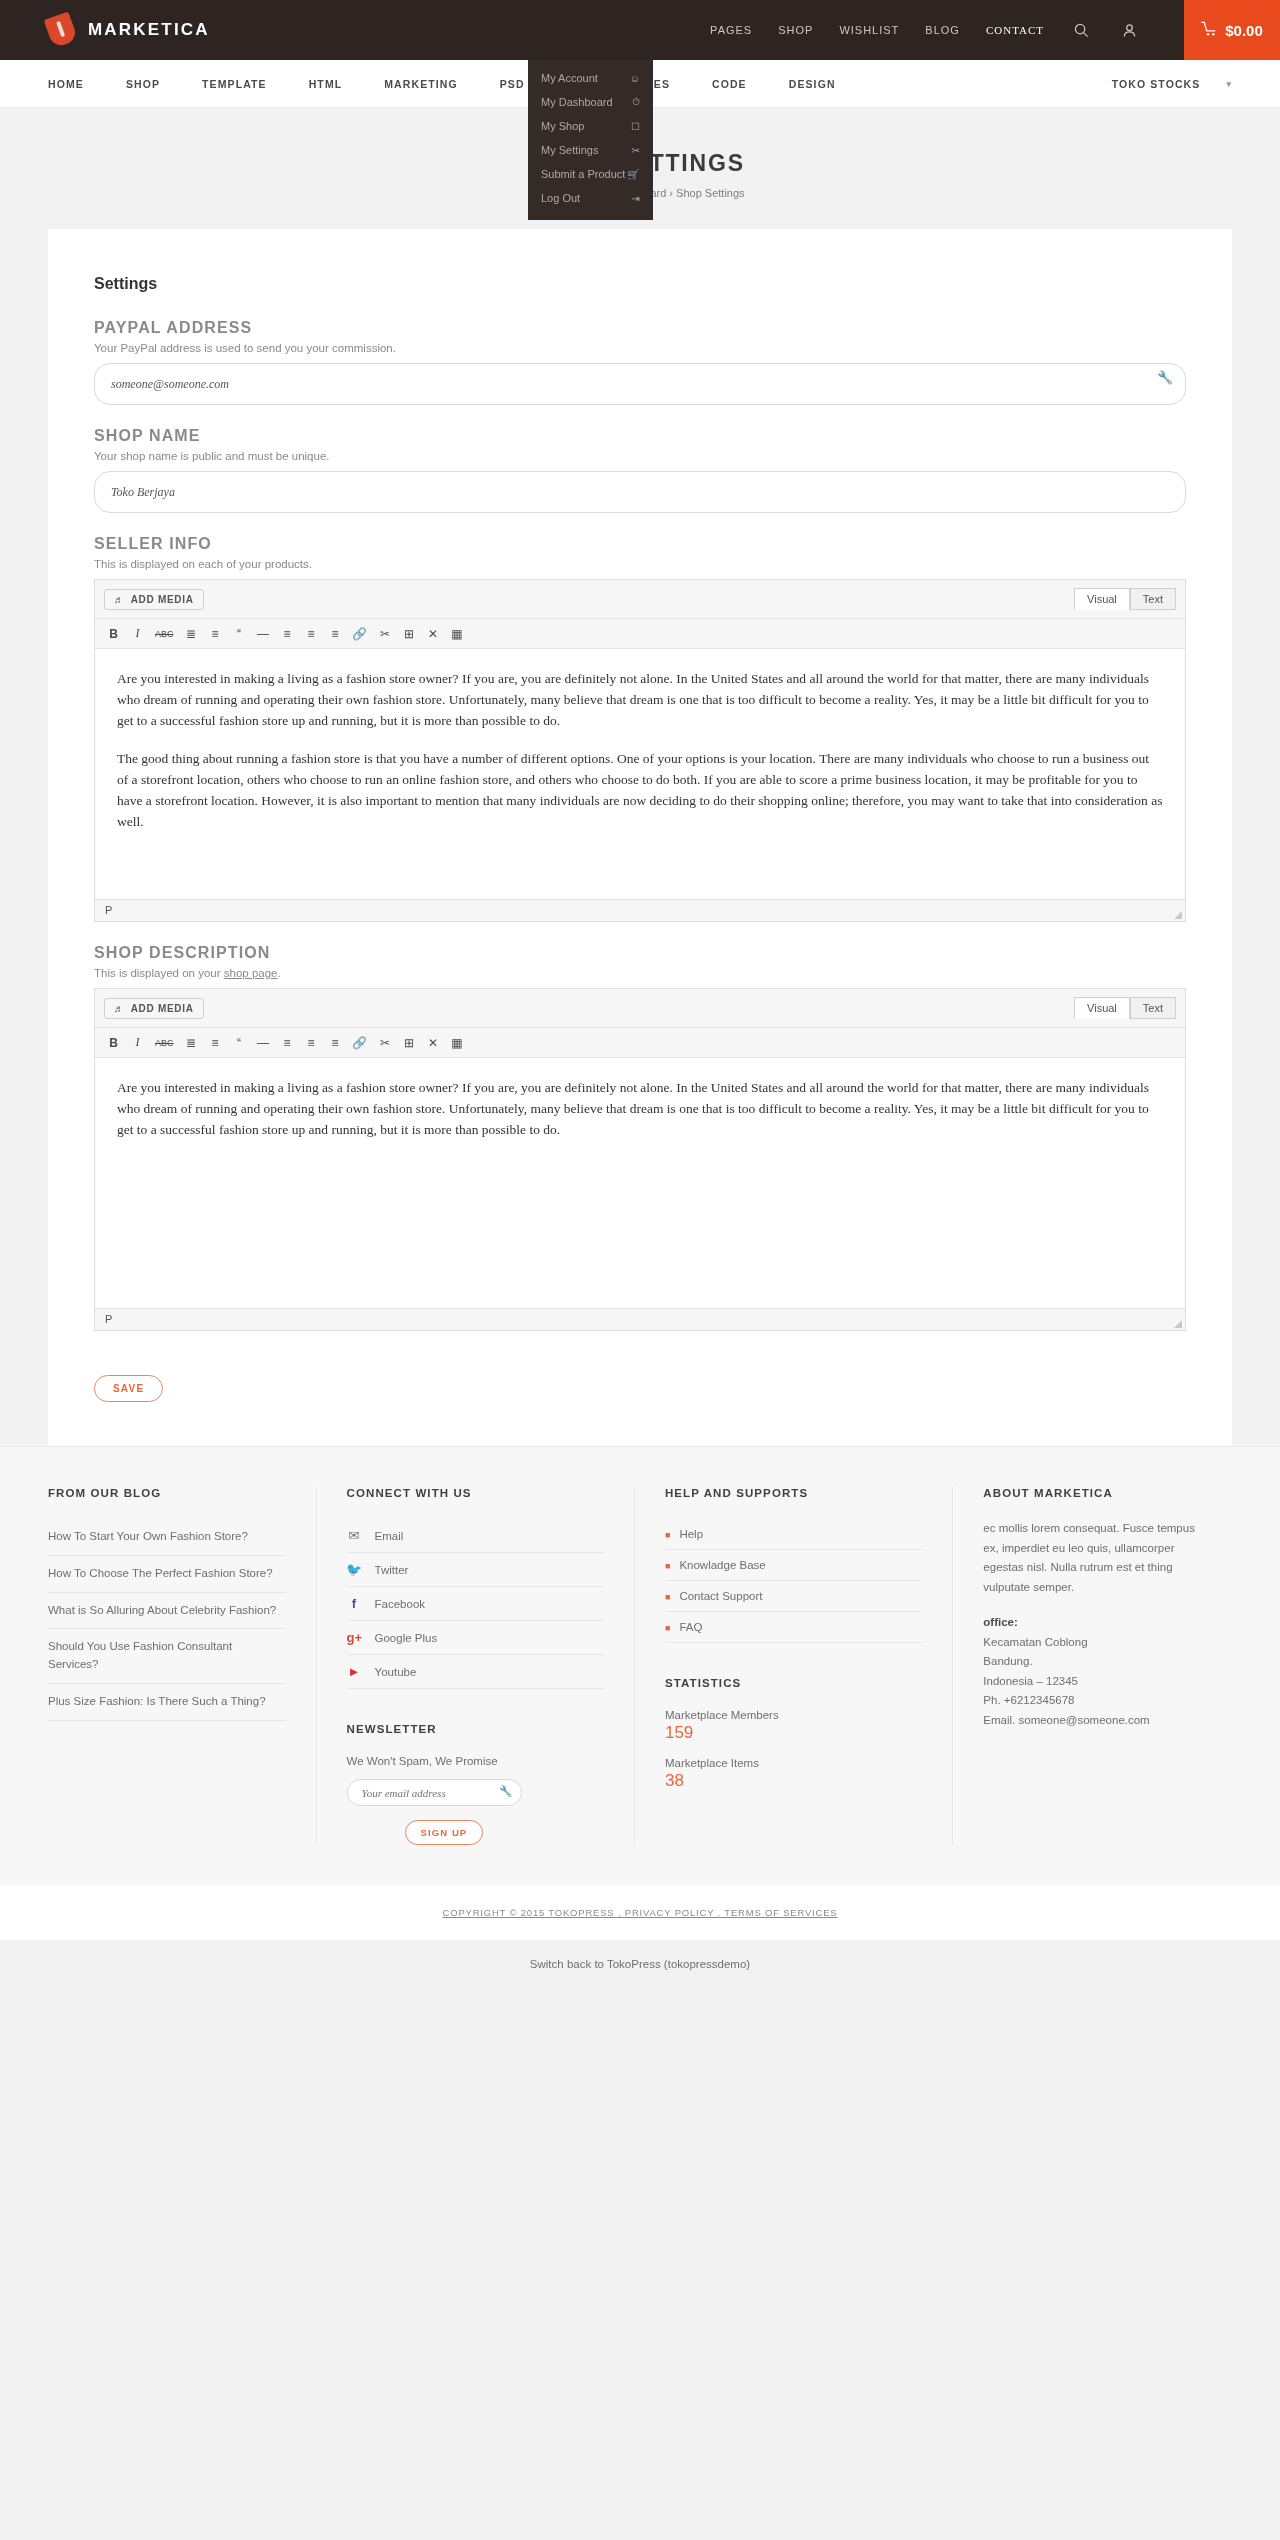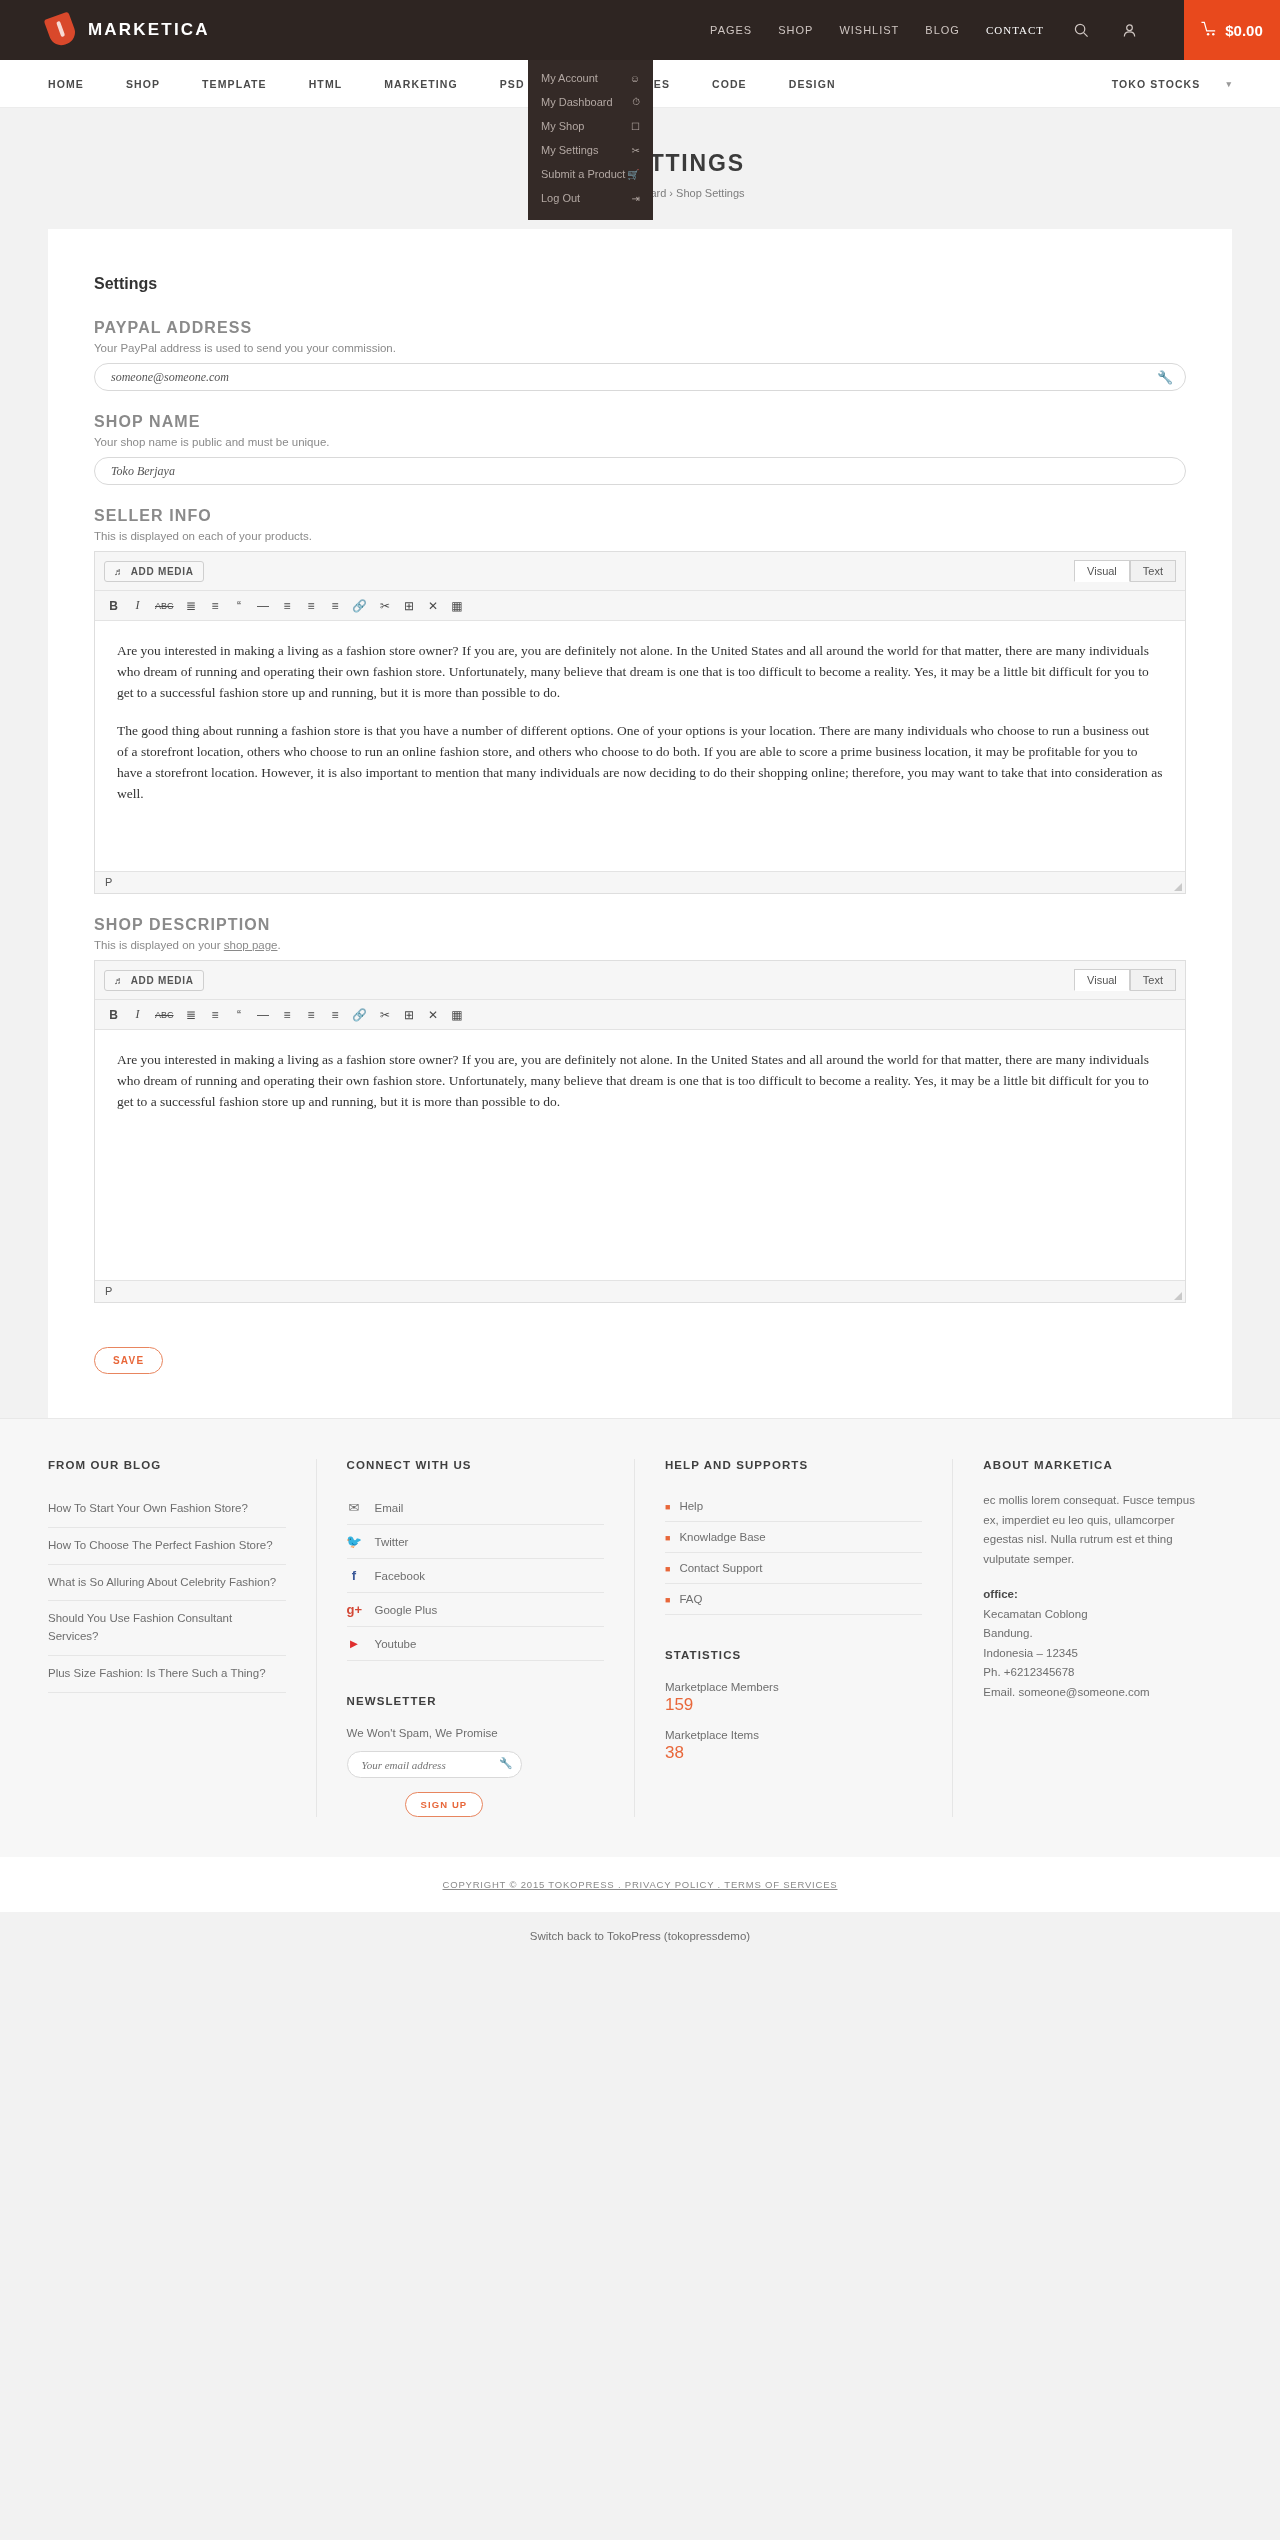--- a/index.html
+++ b/index.html
@@ -168,21 +168,21 @@
     margin-bottom: 5px;
   }
   .fld-help {
     font-size: 11.5px;
     color: #8a8a8a;
     margin-bottom: 9px;
   }
   .fld-help a { color: #8a8a8a; }
   .inp {
     width: 100%;
-    height: 28px;
+    height: 42px;
     border: 1px solid #d9d9d9;
     border-radius: 16px;
     padding: 0 34px 0 16px;
     font-size: 12px;
     font-style: italic;
     color: #555;
     font-family: "Liberation Serif", serif;
     background: #fff;
     position: relative;
   }

